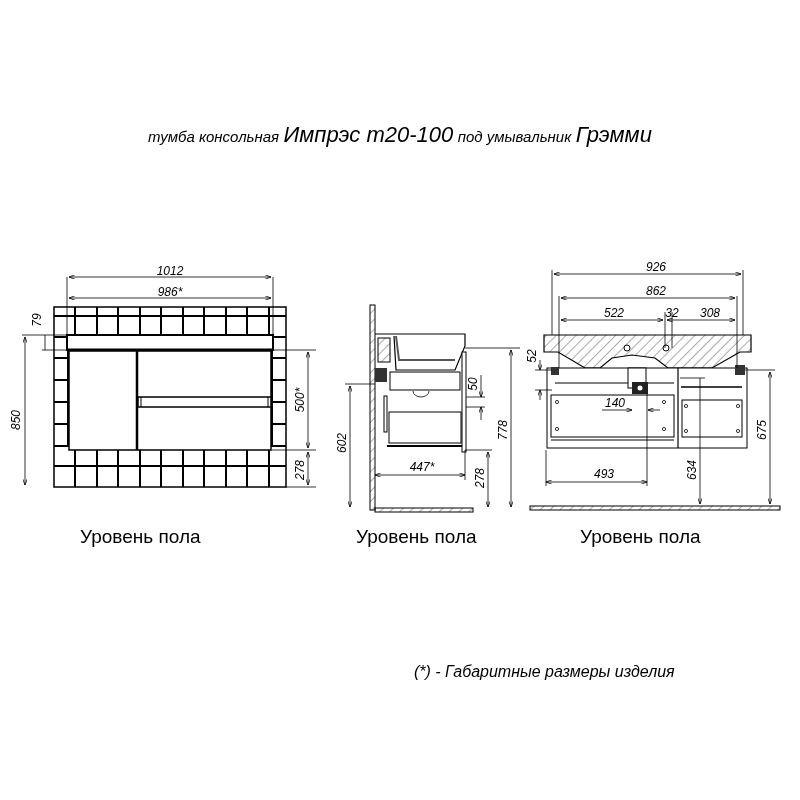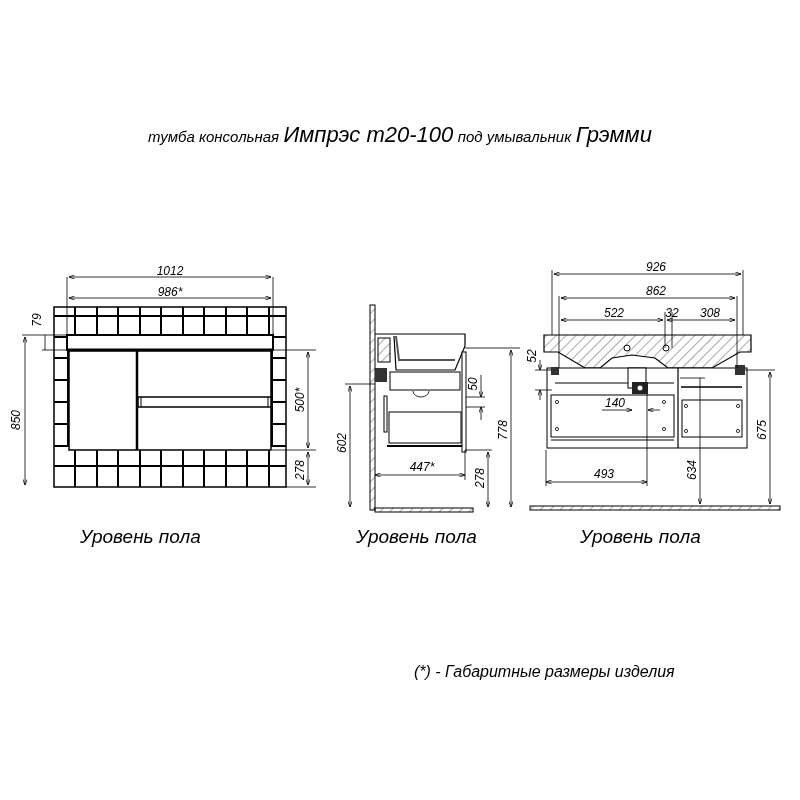--- a/index.html
+++ b/index.html
@@ -2,21 +2,21 @@
 <html><head>
 <meta charset="utf-8">
 <style>
   html, body { margin:0; padding:0; background:#ffffff; }
   body { width:800px; height:800px; position:relative; overflow:hidden;
          font-family:"Liberation Sans", sans-serif; color:#000; }
   .title { position:absolute; left:0; width:800px; top:122px; text-align:center;
            font-style:italic; white-space:nowrap; }
   .title .sm { font-size:15px; }
   .title .lg { font-size:22px; }
-  .floor-label { position:absolute; top:526px; font-size:19px; font-style:italic; }
+  .floor-label { position:absolute; top:526px; font-size:19px; }
   .footnote { position:absolute; left:414px; top:663px; font-size:16px; font-style:italic; }
   svg { position:absolute; left:0; top:0; }
   svg text { font-family:"Liberation Sans", sans-serif; font-style:italic; font-size:12px; fill:#000; }
 </style>
 </head>
 <body>
 
 <div class="title">
   <span class="sm">тумба консольная</span>
   <span class="lg">Импрэс т20-100</span>

